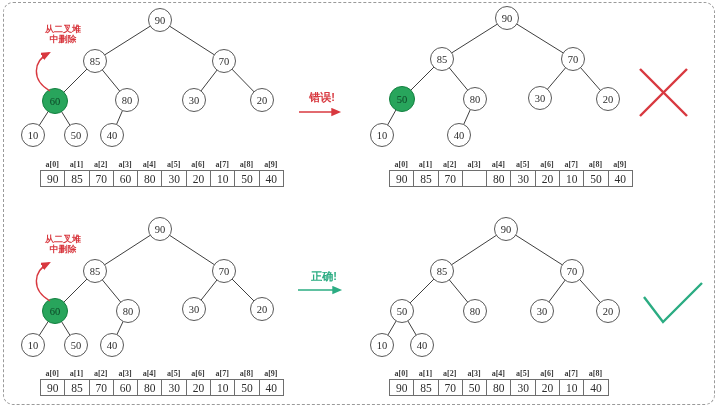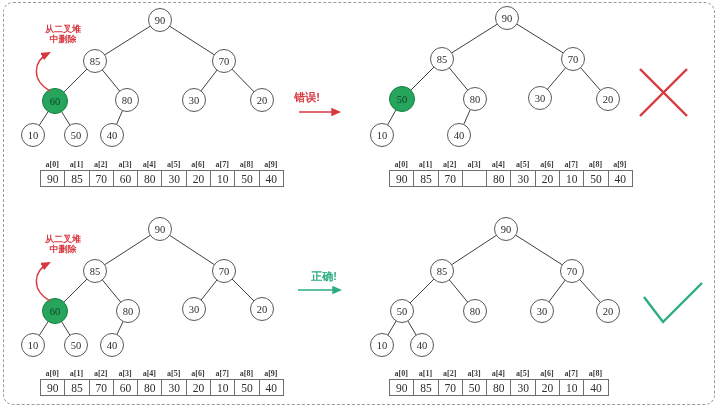--- a/index.html
+++ b/index.html
@@ -232,15 +232,15 @@
 
   <div class="note" style="left:35px;top:24px">
     <div>从二叉堆</div>
     <div>中删除</div>
   </div>
   <div class="note" style="left:35px;top:234px">
     <div>从二叉堆</div>
     <div>中删除</div>
   </div>
 
-  <div class="mid red-text" style="left:280px;top:90px">错误!</div>
+  <div class="mid red-text" style="left:295px;top:90px">错误!</div>
   <div class="mid green-text" style="left:297px;top:269px">正确!</div>
 </div>
 
 </body></html>

